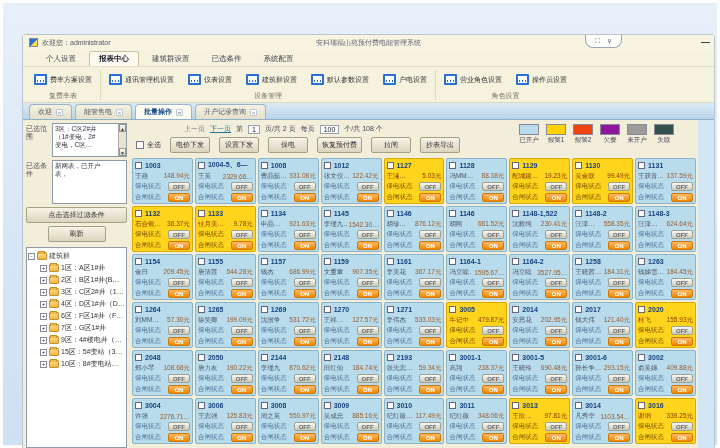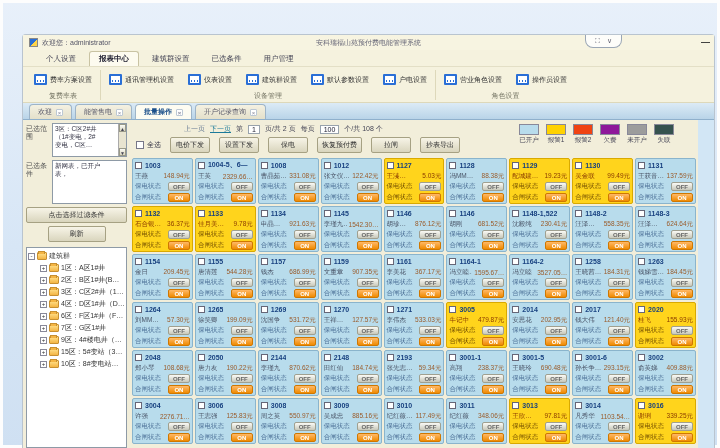--- a/index.html
+++ b/index.html
@@ -121,21 +121,21 @@
       <span>∨</span>
     </span>
     <span class="minimize">—</span>
   </div>
 
   <div class="menubar">
       <div class="menu-item">个人设置</div>
       <div class="menu-item active">报表中心</div>
       <div class="menu-item">建筑群设置</div>
       <div class="menu-item">已选条件</div>
-      <div class="menu-item">用户管理</div>
+      <div class="menu-item">系统配置</div>
     </div>
 
   <div class="ribbon">
       <div class="rgroup">
         <div class="rrow">
           <div class="rbtn">
             <span class="ric"></span>
             <span class="rlbl">费率方案设置</span>
           </div>
         </div>

